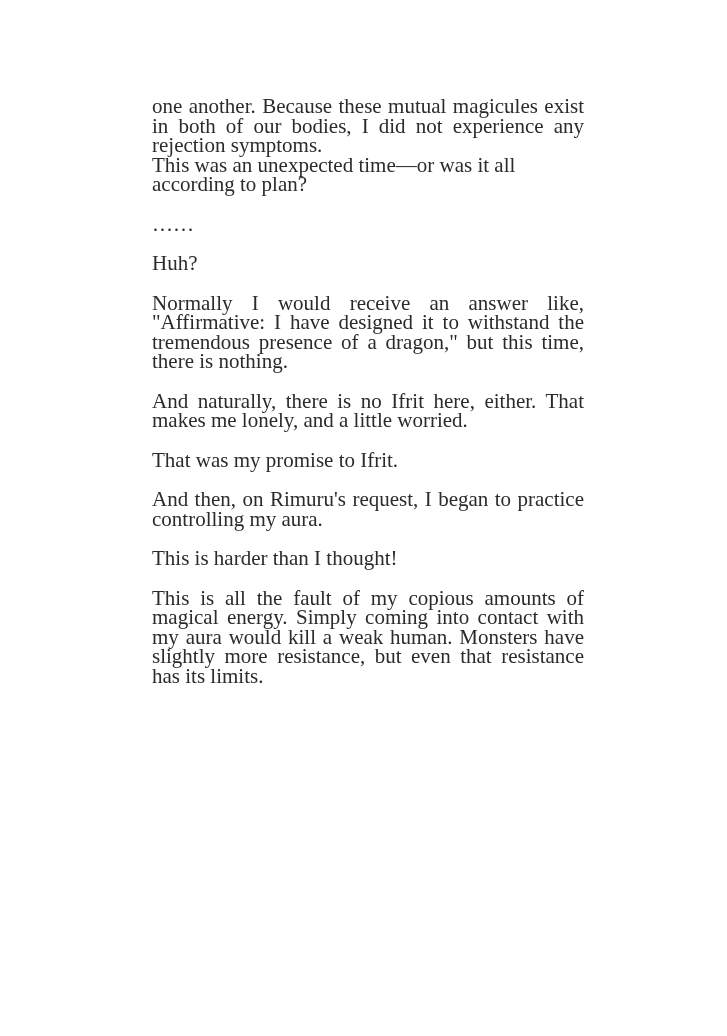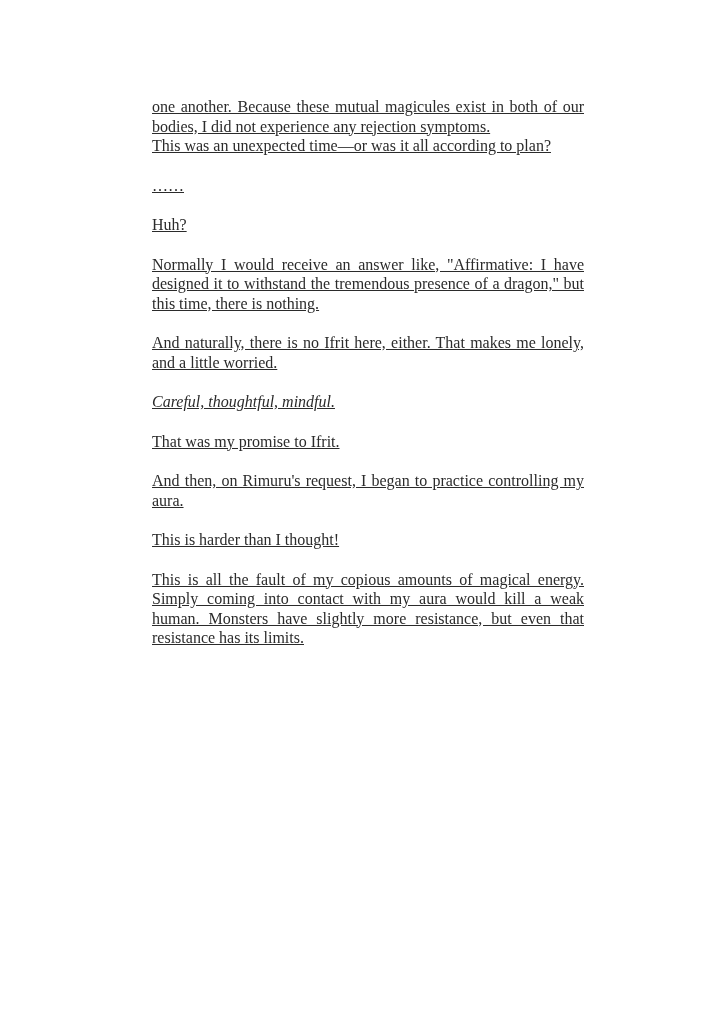--- a/index.html
+++ b/index.html
@@ -17,25 +17,24 @@
     color: #2b2b2b;
   }
   .content {
     position: absolute;
     left: 152px;
     top: 97px;
     width: 432px;
   }
   .content p {
     margin: 0 0 20px 0;
-    font-size: 16px;
+    font-size: 21px;
     line-height: 19.5px;
     text-align: left;
     white-space: normal;
-    text-decoration: underline;
   }
   p.justify { text-align: justify; }
   p.attach  { margin-bottom: 0; }
   p.italic  { font-style: italic; }
   p.heading {
     text-align: center;
     margin-top: 40px;      
     margin-bottom: 20px;
     letter-spacing: 0.3px;
   }
@@ -45,19 +44,18 @@
 <body>
 
 <div class="page">
   <div class="content">
     <p class="justify attach">one another. Because these mutual magicules exist in both of our bodies, I did not experience any rejection symptoms.</p>
     <p class="">This was an unexpected time—or was it all according to plan?</p>
     <p class="">……</p>
     <p class="">Huh?</p>
     <p class="justify">Normally I would receive an answer like, "Affirmative: I have designed it to withstand the tremendous presence of a dragon," but this time, there is nothing.</p>
     <p class="justify">And naturally, there is no Ifrit here, either. That makes me lonely, and a little worried.</p>
-    <p class="italic">Careful, thoughtful, mindful.</p>
     <p class="">That was my promise to Ifrit.</p>
     <p class="justify">And then, on Rimuru's request, I began to practice controlling my aura.</p>
     <p class="">This is harder than I thought!</p>
     <p class="justify last">This is all the fault of my copious amounts of magical energy. Simply coming into contact with my aura would kill a weak human. Monsters have slightly more resistance, but even that resistance has its limits.</p>
   </div>
 </div>
 
 </body></html>

